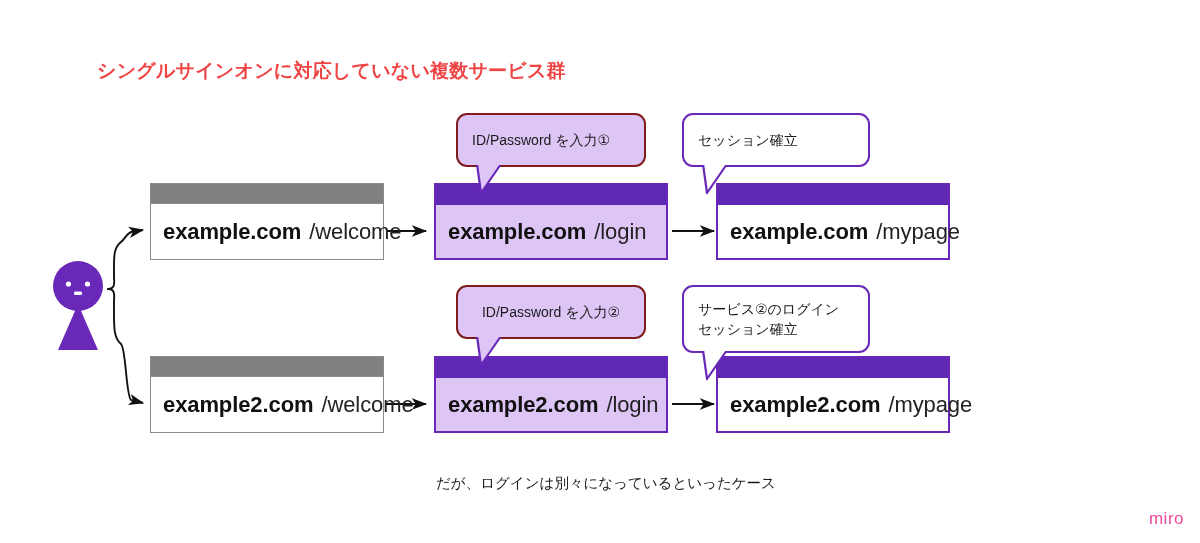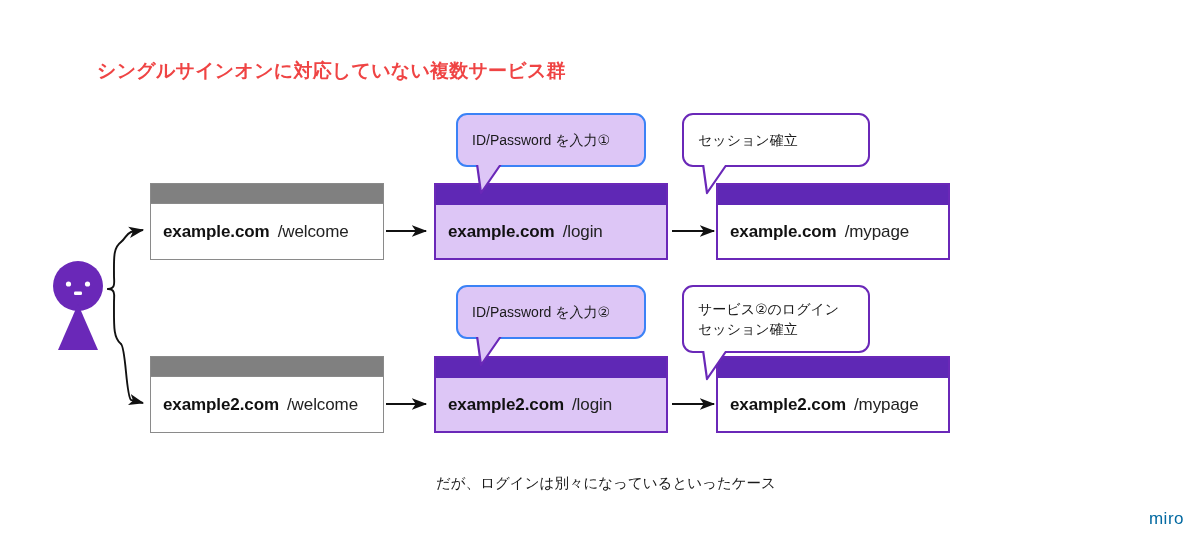--- a/index.html
+++ b/index.html
@@ -62,21 +62,21 @@
     height: 20px;
     width: 100%;
     box-sizing: border-box;
   }
   .winbox .body {
     box-sizing: border-box;
     height: calc(100% - 20px);
     display: flex;
     align-items: center;
     padding-left: 12px;
-    font-size: 17px;
+    font-size: 22px;
     white-space: nowrap;
     letter-spacing: -0.1px;
   }
   .winbox .host {
     font-weight: bold;
     color: #111111;
   }
   .winbox .path {
     font-weight: normal;
     color: #222222;
@@ -126,21 +126,21 @@
     flex-direction: column;
     justify-content: center;
     padding: 6px 14px;
     font-size: 14px;
     line-height: 1.45;
     color: #1a1a1a;
     z-index: 4;
   }
   .callout.fill {
     background: #ddc6f6;
-    border: 2px solid #3b82f6;
+    border: 2px solid #7f1d1d;
   }
   .callout.plain {
     background: #ffffff;
     border: 2px solid #6a28b8;
   }
   .callout .ctail {
     position: absolute;
     width: 26px;
     height: 30px;
     left: 18px;
@@ -166,21 +166,21 @@
     padding-left: 8px;
     margin-top: 32px;
   }
 
   
   #watermark {
     position: absolute;
     right: 16px;
     bottom: 14px;
     font-size: 17px;
-    color: #0369a1;
+    color: #ec4899;
     letter-spacing: 0.5px;
   }
 </style>
 </head>
 <body>
 
 <div id="canvas">
 
   <div id="diagram-title">シングルサインオンに対応していない複数サービス群</div>
 
@@ -247,21 +247,21 @@
   </div>
 
   <div class="winbox purple-outline" style="left:716px; top:183px; width:234px; height:77px;">
     <div class="titlebar"></div>
     <div class="body">
       <span class="host">example.com</span>
         <span class="path">/mypage</span>
     </div>
   </div>
 
-  <div class="callout fill" style="left:456px; top:285px; width:190px; height:54px;">
+  <div class="callout fill" style="left:456px; top:285px; width:190px; height:54px;text-align:center;">
     <div>ID/Password を入力②</div>
     <svg class="ctail" viewBox="0 0 26 30">
       <path d="M1,0 L25,0 L5,29 Z" fill="#ddc6f6" stroke="#6a28b8" stroke-width="2.2" stroke-linejoin="round"></path>
       <rect x="0" y="-4" width="26" height="5" fill="#ddc6f6"></rect>
     </svg>
   </div>
 
   <div class="callout plain" style="left:682px; top:285px; width:188px; height:68px;">
     <div>サービス②のログイン</div>
     <div>セッション確立</div>

